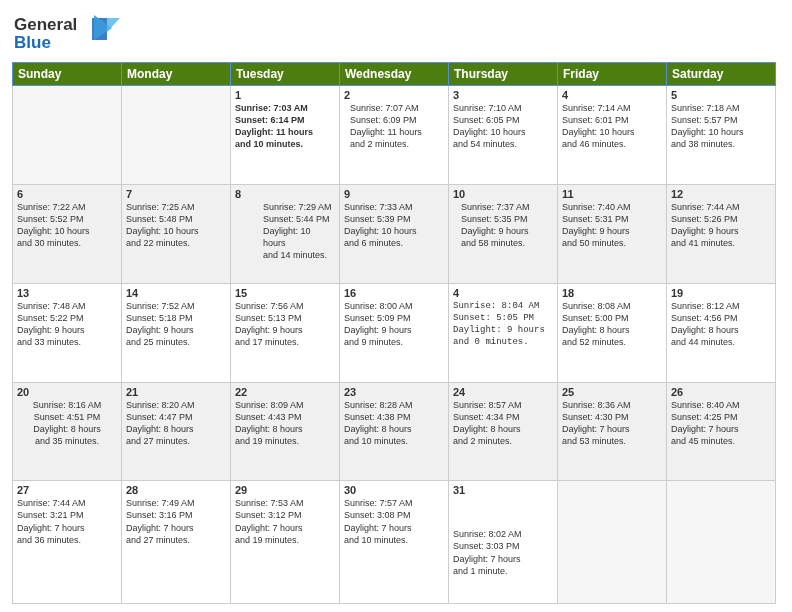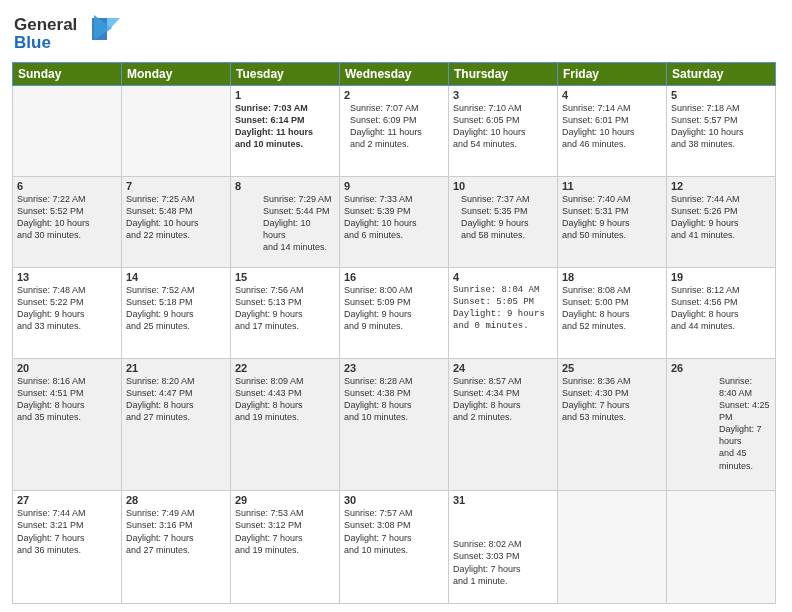--- a/index.html
+++ b/index.html
@@ -252,21 +252,21 @@
             <span class="day-num">19</span>
             <div class="day-info" style="white-space: pre-line;">Sunrise: 8:12 AM
 Sunset: 4:56 PM
 Daylight: 8 hours
 and 44 minutes.</div>
           </td>
         </tr>
         <tr class="row-shade">
           <td>
             <span class="day-num">20</span>
-            <div class="day-info" style="white-space: pre-line;">Sunrise: 8:16 AM
+            <div class="day-info" style="white-space: pre-line; text-align: center;">Sunrise: 8:16 AM
 Sunset: 4:51 PM
 Daylight: 8 hours
 and 35 minutes.</div>
           </td>
           <td>
             <span class="day-num">21</span>
             <div class="day-info" style="white-space: pre-line;">Sunrise: 8:20 AM
 Sunset: 4:47 PM
 Daylight: 8 hours
 and 27 minutes.</div>
@@ -294,21 +294,21 @@
           </td>
           <td>
             <span class="day-num">25</span>
             <div class="day-info" style="white-space: pre-line;">Sunrise: 8:36 AM
 Sunset: 4:30 PM
 Daylight: 7 hours
 and 53 minutes.</div>
           </td>
           <td>
             <span class="day-num">26</span>
-            <div class="day-info" style="white-space: pre-line; margin-left: 48px;">Sunrise: 8:40 AM
+            <div class="day-info" style="white-space: pre-line;">Sunrise: 8:40 AM
 Sunset: 4:25 PM
 Daylight: 7 hours
 and 45 minutes.</div>
           </td>
         </tr>
         <tr>
           <td>
             <span class="day-num">27</span>
             <div class="day-info" style="white-space: pre-line;">Sunrise: 7:44 AM
 Sunset: 3:21 PM

